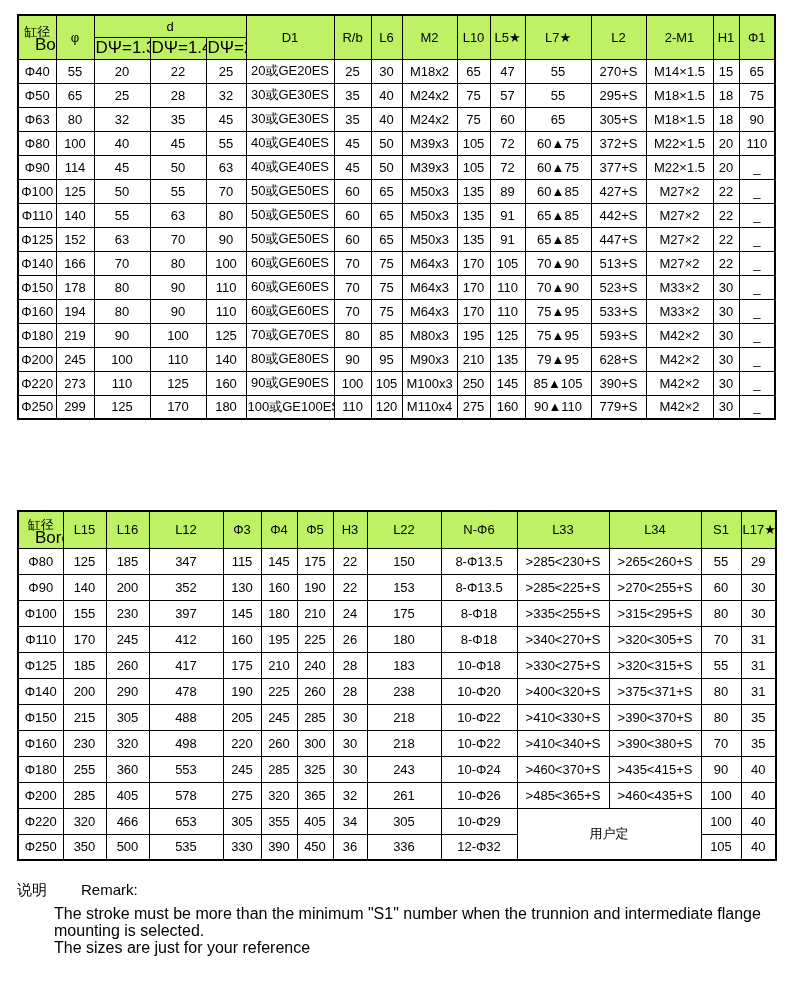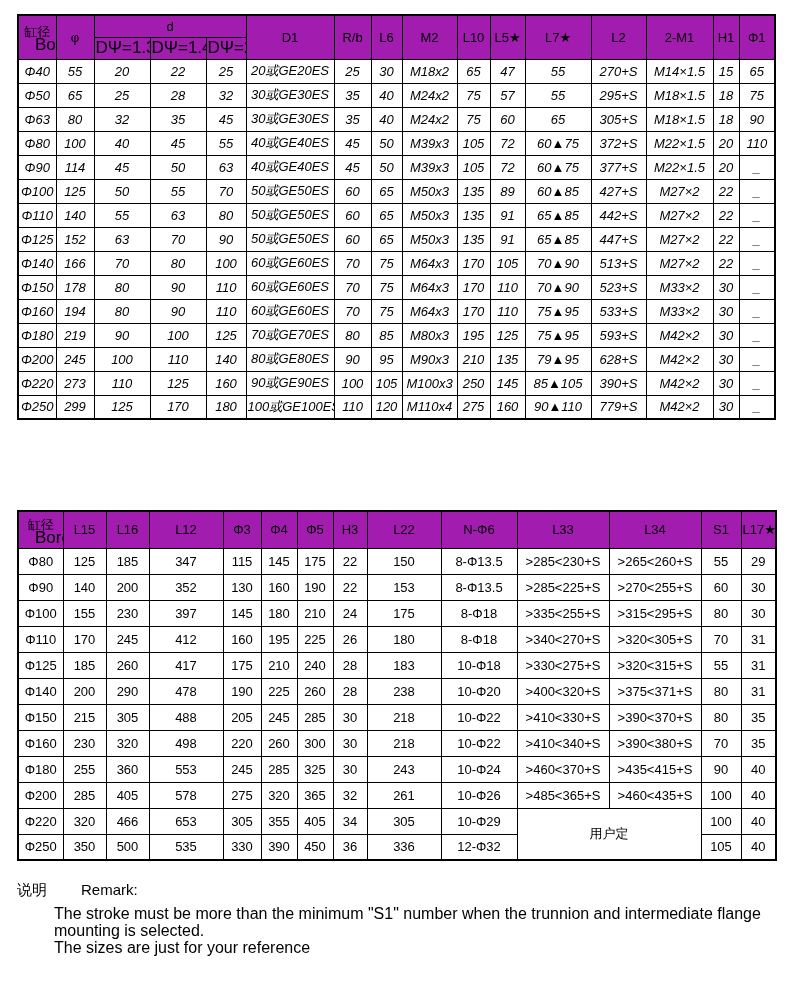--- a/index.html
+++ b/index.html
@@ -22,27 +22,27 @@
   }
   th, td {
     border: 1px solid #000;
     padding: 0 1px;
     white-space: nowrap;
     overflow: hidden;
     text-align: center;
     vertical-align: middle;
   }
   th {
-    background: #a21caf;
+    background: #bef264;
     font-weight: normal;
     font-size: 13px;
   }
   .t1 { width: 757px; }
   .t1 thead tr { height: 22px; }
-  .t1 tbody tr { height: 24px; font-style: italic; }
+  .t1 tbody tr { height: 24px; }
   .t1 .sub-h th { font-size: 17px; }
 
   .t2 { width: 758px; margin-top: 90px; }
   .t2 thead tr { height: 37px; }
   .t2 tbody tr { height: 26px; }
 
   .bore-head .en { font-size: 17px; line-height: 11px; padding-left: 15px; }
   .bore-head div:first-child { line-height: 15px; }
 
   .remarks { margin-top: 17px; font-size: 14px; line-height: 24px; }

